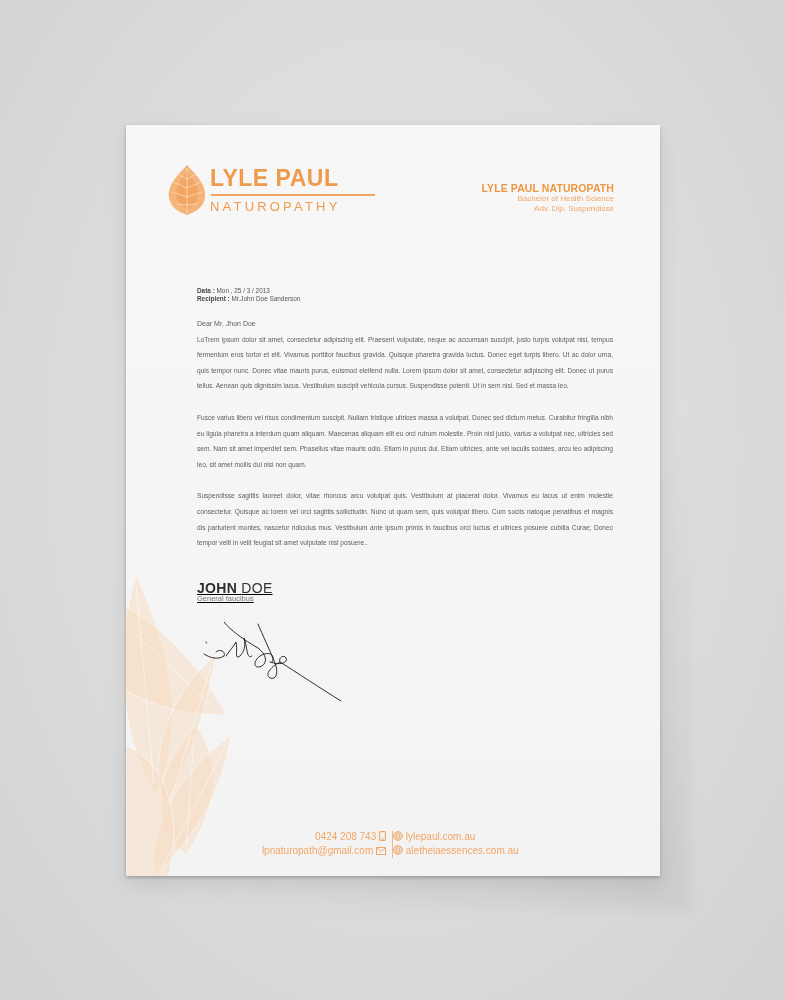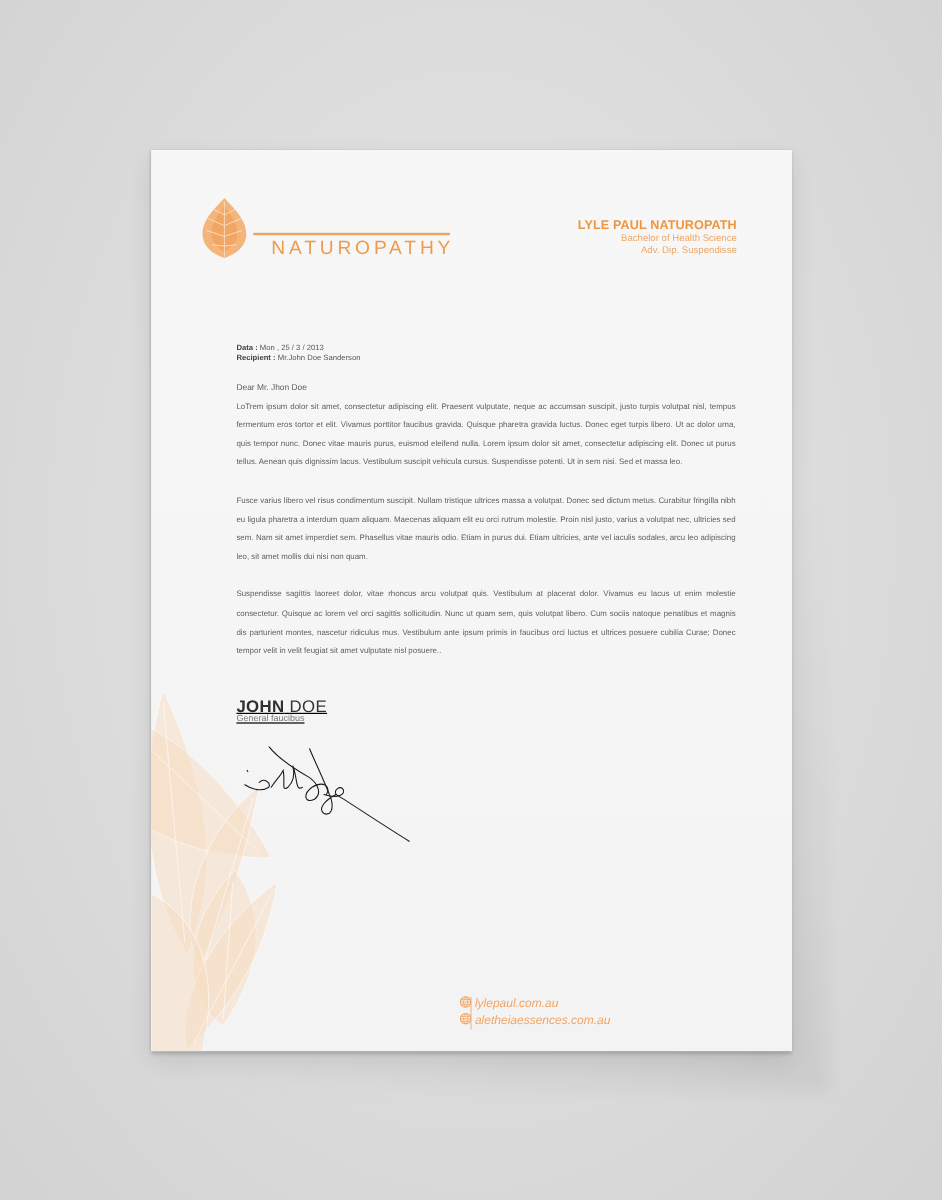--- a/index.html
+++ b/index.html
@@ -22,22 +22,22 @@
   }
   .watermark { position: absolute; left: 0; top: 440px; width: 140px; height: 320px; }
   .logo { position: absolute; left: 41px; top: 37px; width: 170px; height: 56px; }
   .logo-leaf { position: absolute; left: 0; top: 2px; width: 40px; height: 52px; }
   .logo-name {
     position: absolute; left: 43px; top: 3px;
     font-size: 23px; font-weight: bold; color: #ee9b4b; letter-spacing: 0.5px; white-space: nowrap;
   }
   .logo-rule { position: absolute; left: 44px; top: 32px; width: 164px; height: 2px; background: #f0a460; }
   .logo-sub {
-    position: absolute; left: 59px; top: 37px;
-    font-size: 16px; color: #ee9b4b; letter-spacing: 3.2px; white-space: nowrap;
+    position: absolute; left: 43px; top: 37px;
+    font-size: 13px; color: #ee9b4b; letter-spacing: 3.2px; white-space: nowrap;
   }
   .header-right { position: absolute; right: 46px; top: 57px; text-align: right; }
   .header-right .title { font-size: 10.5px; font-weight: bold; color: #ee9640; letter-spacing: 0.1px; }
   .header-right .line { font-size: 8px; color: #f0a766; line-height: 10px; }
   .meta { position: absolute; left: 71px; top: 162px; font-size: 6.4px; color: #555; line-height: 8px; }
   .meta b { color: #444; }
   .body-text {
     position: absolute; left: 71px; top: 191px; width: 416px;
     font-size: 6.6px; line-height: 15.6px; color: #5e5e5e;
   }
@@ -47,22 +47,22 @@
   .sign .name { font-size: 14px; color: #333; letter-spacing: 0.3px; white-space: nowrap; }
   .sign .name b { font-weight: bold; color: #2e2e2e; }
   .sign .role { font-size: 7.5px; color: #777; margin-top: -2px; }
   .signature { position: absolute; left: 74px; top: 497px; width: 142px; height: 80px; }
   .footer { position: absolute; left: 0; top: 705px; width: 534px; height: 30px; }
   .footer .col-left {
     position: absolute; right: 274px; top: 0; text-align: right;
     font-size: 10px; color: #f1a666; line-height: 14px; white-space: nowrap;
   }
   .footer .col-right {
-    position: absolute; left: 257px; top: 0; text-align: left;
-    font-size: 10px; color: #f1a666; line-height: 14px; white-space: nowrap; font-style: italic;
+    position: absolute; left: 267px; top: 0; text-align: left;
+    font-size: 10px; color: #f1a666; line-height: 14px; white-space: nowrap;
   }
   .footer .divider { position: absolute; left: 266px; top: 1px; width: 1px; height: 27px; background: #f1b98a; }
   .ico { display: inline-block; vertical-align: -1px; }
 </style>
 </head>
 <body>
 
 <div class="shadow-cast"></div>
 
 <div class="paper">
@@ -94,20 +94,21 @@
           <path d="M20 15 L30 10"></path>
           <path d="M20 15 L10 10"></path>
         <path d="M20 24 L34 18"></path>
           <path d="M20 24 L6 18"></path>
           <path d="M20 33 L35 28"></path>
         <path d="M20 33 L5 28"></path>
           <path d="M20 41 L30 40"></path>
           <path d="M20 41 L10 40"></path>
       </g>
     </svg>
+    <div class="logo-name">LYLE PAUL</div>
     <div class="logo-rule"></div>
     <div class="logo-sub">NATUROPATHY</div>
   </div>
 
   <div class="header-right">
     <div class="title">LYLE PAUL NATUROPATH</div>
     <div class="line">Bachelor of Health Science</div>
     <div class="line">Adv. Dip. Suspendisse</div>
   </div>
 
@@ -142,20 +143,36 @@
       <path d="M4 32 C10 36, 18 38, 24 34 C26 30, 20 26, 16 30"></path>
       <path d="M6 20 L6.5 21"></path>
       <path d="M26 34 C30 28, 34 24, 36 20 C38 30, 34 38, 40 34 C44 30, 46 24, 44 16 C48 26, 46 38, 52 34"></path>
       <path d="M24 0 C30 8, 44 18, 58 26 C66 32, 68 40, 62 44 C54 48, 52 40, 60 34 C70 28, 76 34, 72 40"></path>
       <path d="M58 2 C62 12, 70 28, 76 44 C78 52, 76 58, 70 56 C64 52, 72 44, 80 40"></path>
       <path d="M70 40 C82 44, 88 40, 86 36 C84 32, 78 36, 80 40 C96 50, 120 66, 141 79"></path>
     </g>
   </svg>
 
   <div class="footer">
+    <div class="col-left">
+      <div>
+        <span>0424 208 743</span>
+        <svg class="ico" width="7" height="10" viewBox="0 0 7 10">
+          <rect x="0.6" y="0.6" width="5.8" height="8.8" rx="1" fill="none" stroke="#f1a666" stroke-width="1.1"></rect>
+          <rect x="2.5" y="7.4" width="2" height="1" fill="#f1a666"></rect>
+        </svg>
+      </div>
+      <div>
+        <span>lpnaturopath@gmail.com</span>
+        <svg class="ico" width="10" height="8" viewBox="0 0 10 8">
+          <rect x="0.5" y="0.5" width="9" height="7" fill="none" stroke="#f1a666" stroke-width="1"></rect>
+          <path d="M0.5 0.8 L5 4.5 L9.5 0.8" fill="none" stroke="#f1a666" stroke-width="1"></path>
+        </svg>
+      </div>
+    </div>
     <div class="divider"></div>
     <div class="col-right">
       <div>
         <svg class="ico" width="10" height="10" viewBox="0 0 10 10">
           <circle cx="5" cy="5" r="4.3" fill="none" stroke="#f1a666" stroke-width="1"></circle>
           <path d="M0.8 5 H9.2 M5 0.7 C2.8 3, 2.8 7, 5 9.3 M5 0.7 C7.2 3, 7.2 7, 5 9.3 M1.5 3 H8.5 M1.5 7 H8.5" fill="none" stroke="#f1a666" stroke-width="0.7"></path>
         </svg>
         <span>lylepaul.com.au</span>
       </div>
       <div>

